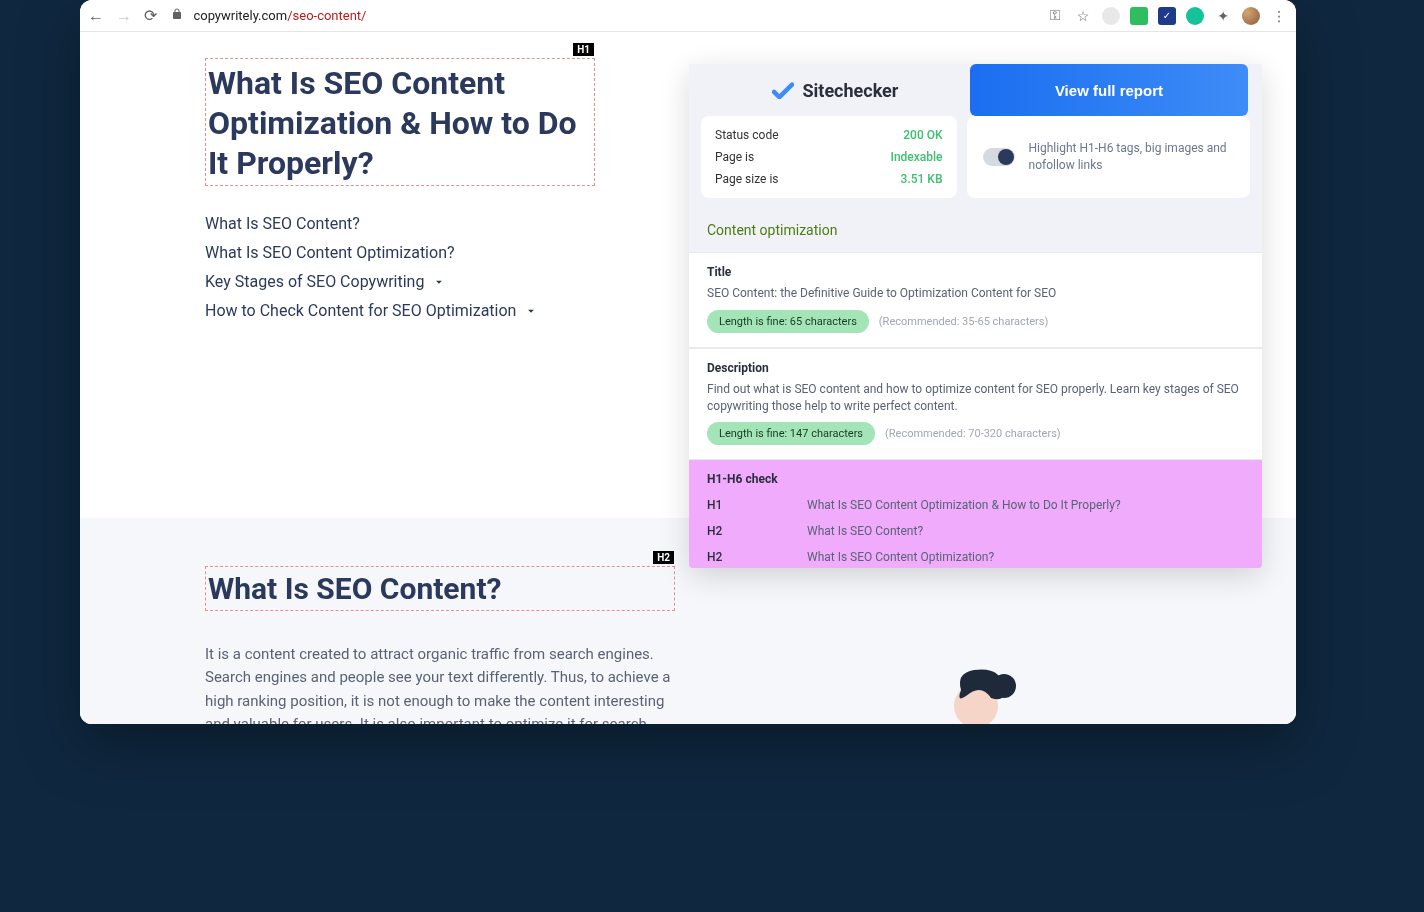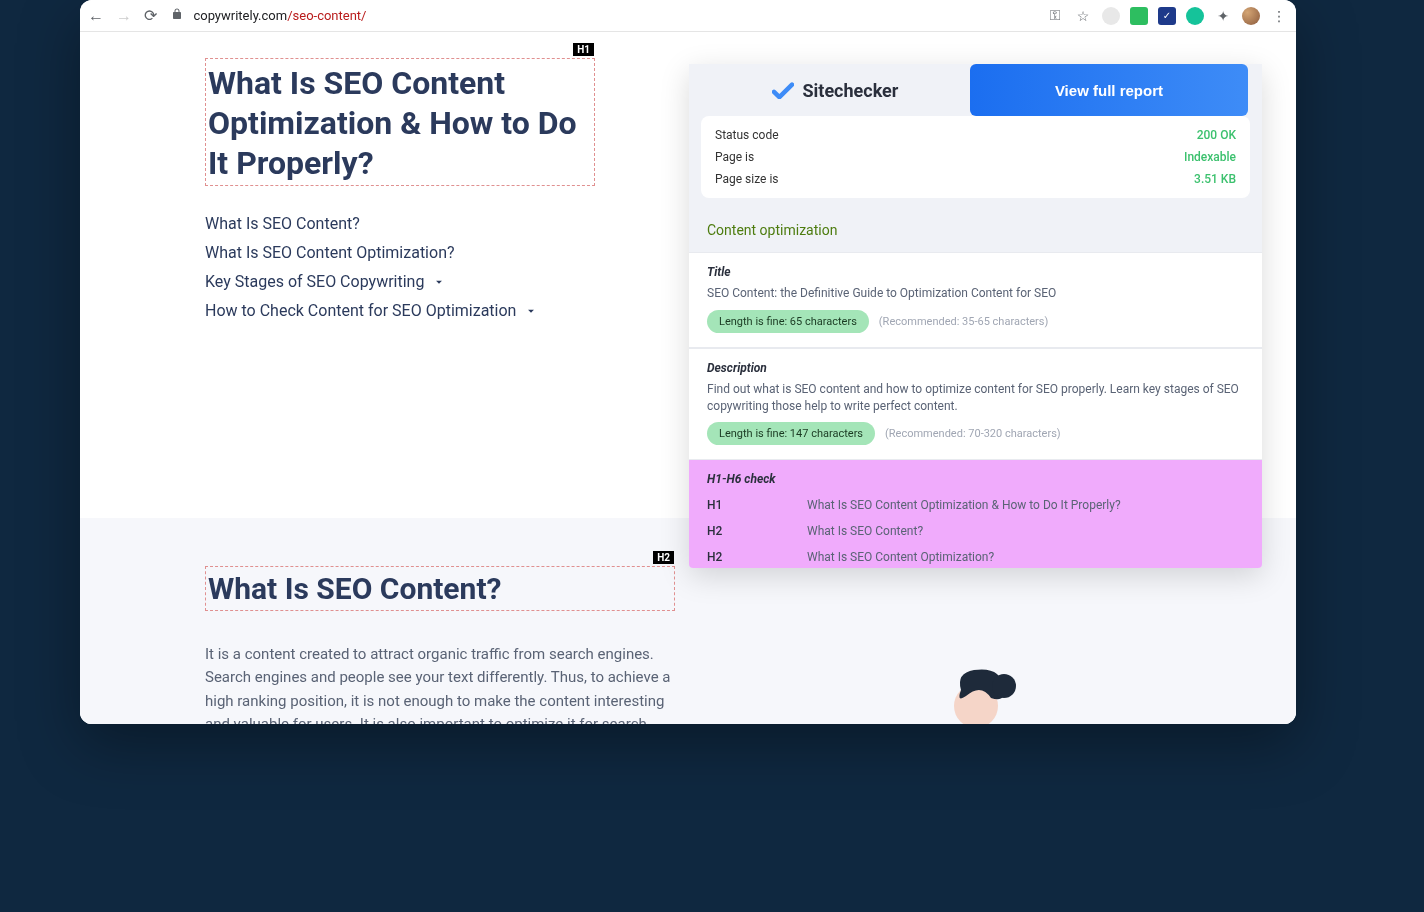--- a/index.html
+++ b/index.html
@@ -28,32 +28,32 @@
 .h2-text { font-size: 30px; font-weight: 700; color: #2b3a5c; }
 .para { position: absolute; left: 125px; top: 125px; width: 475px; font-size: 15px; color: #5a6375; line-height: 1.55; }
 .illus { position: absolute; right: 230px; bottom: 0; width: 180px; height: 170px; }
 
 .panel { position: absolute; top: 32px; left: 609px; width: 573px; height: 504px; background: #f0f2f7; border-radius: 0 0 4px 4px; box-shadow: 0 8px 30px rgba(0,0,0,0.15); display: flex; flex-direction: column; overflow: hidden; }
 .panel-header { height: 58px; display: flex; align-items: center; padding: 0 14px; gap: 2px; }
 .brand { display: flex; align-items: center; gap: 8px; flex: 1; justify-content: center; }
 .brand-logo { width: 22px; height: 18px; }
 .brand-name { font-size: 18px; font-weight: 700; color: #2a2f3c; }
 .view-report { flex: 1.05; height: 52px; background: linear-gradient(90deg, #1b6ef0, #3e8cf7); color: #fff; border: none; border-radius: 6px; font-size: 15px; font-weight: 600; cursor: pointer; }
-.cards-row { display: flex; gap: 10px; padding: 0 12px 10px 12px; flex-direction: column; }
+.cards-row { display: flex; gap: 10px; padding: 0 12px 10px 12px; }
 .status-card { flex: 0.95; background: #fff; border-radius: 8px; padding: 12px 14px; display: flex; flex-direction: column; gap: 8px; }
 .status-row { display: flex; justify-content: space-between; font-size: 12px; }
 .status-label { color: #333; }
 .status-val { color: #3cc16e; font-weight: 500; }
 .toggle-card { flex: 1.05; background: #fff; border-radius: 8px; padding: 14px 16px; display: flex; align-items: center; gap: 14px; }
 .toggle { width: 32px; height: 18px; background: #d5d9e2; border-radius: 10px; position: relative; flex-shrink: 0; cursor: pointer; }
 .toggle::after { content: ""; position: absolute; right: 1px; top: 1px; width: 16px; height: 16px; background: #2b3a5c; border-radius: 50%; }
 .toggle-label { font-size: 12px; color: #6b7890; line-height: 1.45; }
 .section-title { padding: 14px 18px; font-size: 14px; color: #4d7c0f; }
 .content-sec { background: #fff; border-top: 1px solid #e8eaef; border-bottom: 1px solid #e8eaef; padding: 12px 18px 14px 18px; }
-.sec-label { font-size: 12px; font-weight: 700; color: #2a2f3c; margin-bottom: 6px; font-style: italic; }
+.sec-label { font-size: 12px; font-weight: 700; color: #2a2f3c; margin-bottom: 6px; }
 .sec-text { font-size: 12px; color: #5a6375; line-height: 1.4; margin-bottom: 8px; }
 .pill-row { display: flex; align-items: center; gap: 10px; }
 .pill { background: #a4e5b8; color: #1a3a22; font-size: 11px; font-weight: 400; padding: 5px 12px; border-radius: 14px; }
 .pill-note { font-size: 11px; color: #a0a6b3; }
 .hsec { background: #f0abfc; padding: 12px 18px 8px 18px; }
 .hrow { display: flex; font-size: 12px; padding: 6px 0; }
 .htag { width: 100px; color: #2a2f3c; font-weight: 500; }
 .htext { color: #5a6375; }
 
 .avatar { width: 18px; height: 18px; border-radius: 50%; background: radial-gradient(circle at 30% 30%, #d4a574, #8b5a3c); }
@@ -167,20 +167,24 @@
             </div>
           <div class="status-row">
               <span class="status-label">Page is</span>
               <span class="status-val">Indexable</span>
             </div>
           <div class="status-row">
               <span class="status-label">Page size is</span>
               <span class="status-val">3.51 KB</span>
             </div>
         </div>
+        <div class="toggle-card">
+          <div class="toggle"></div>
+          <div class="toggle-label">Highlight H1-H6 tags, big images and nofollow links</div>
+        </div>
       </div>
 
       <div class="section-title">Content optimization</div>
 
       <div class="content-sec">
         <div class="sec-label">Title</div>
         <div class="sec-text">SEO Content: the Definitive Guide to Optimization Content for SEO</div>
         <div class="pill-row">
           <span class="pill">Length is fine: 65 characters</span>
           <span class="pill-note">(Recommended: 35-65 characters)</span>

